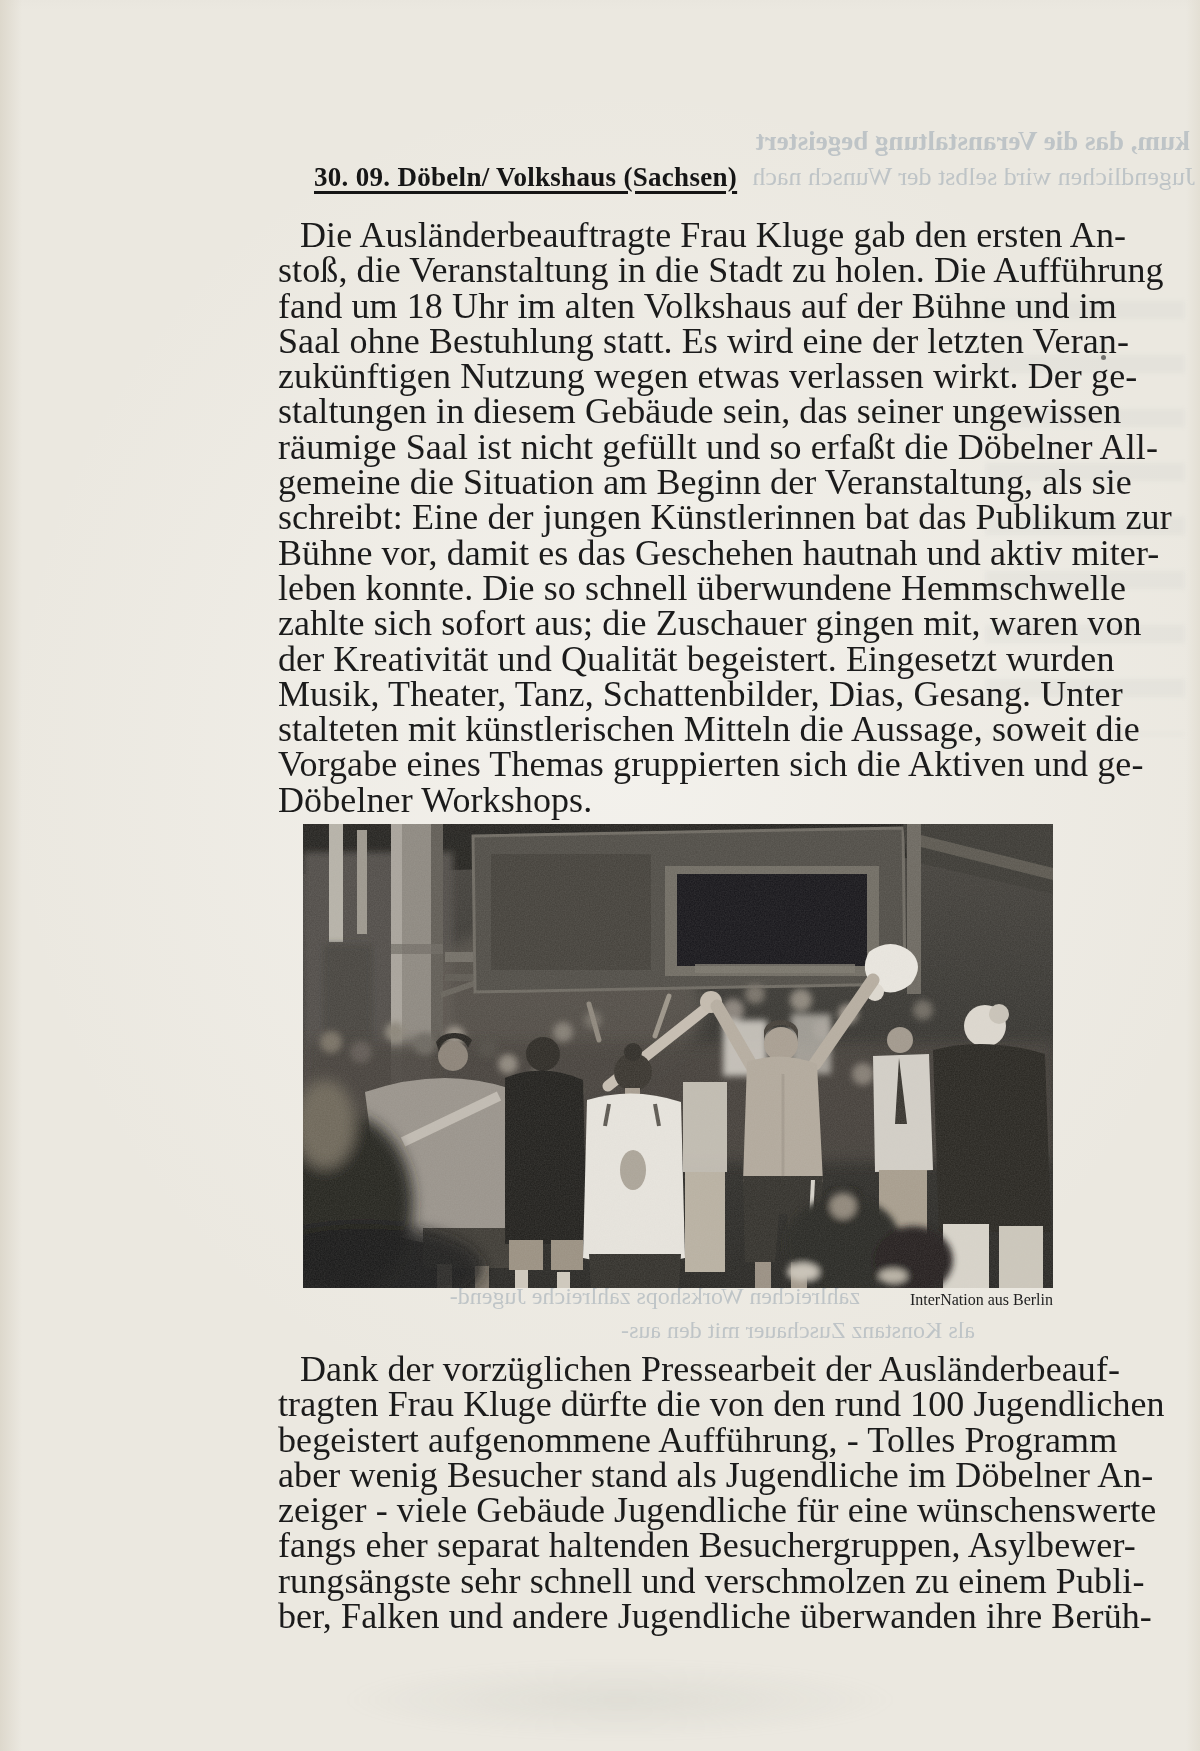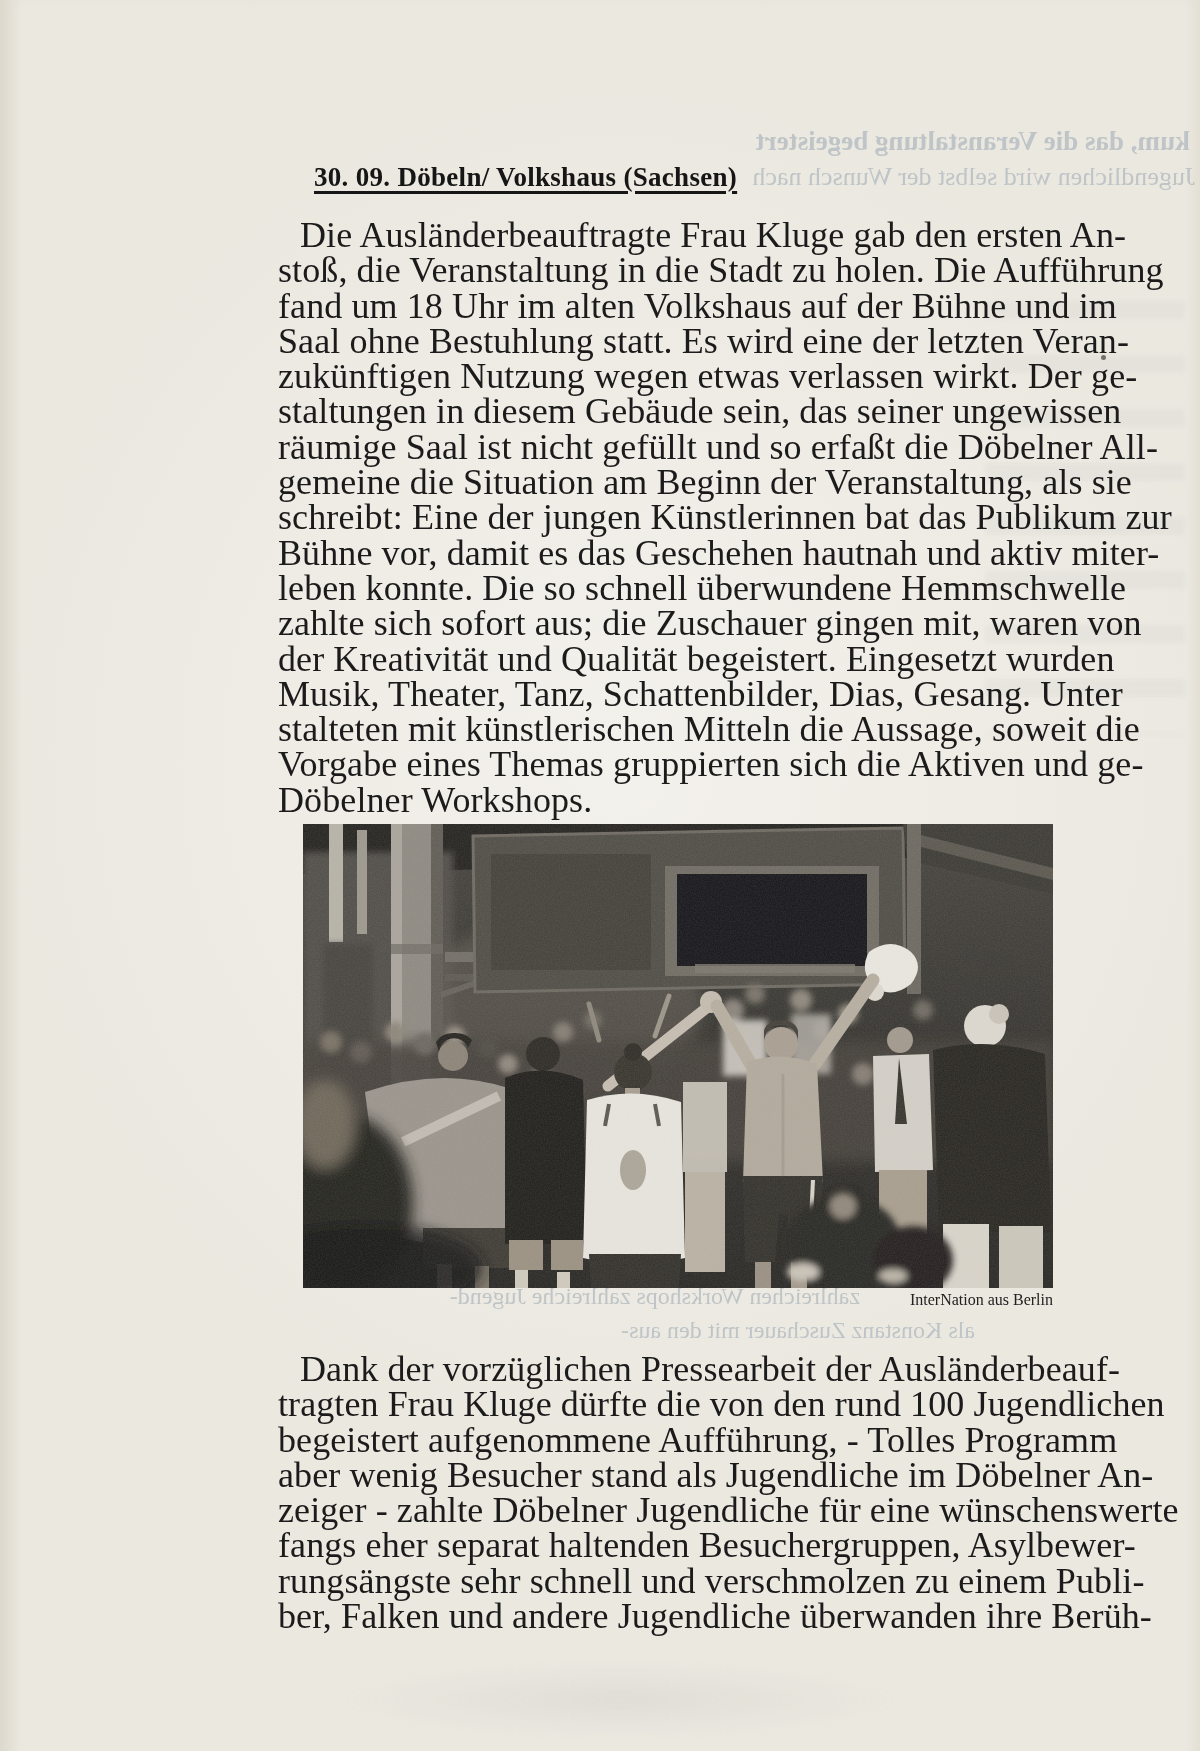--- a/index.html
+++ b/index.html
@@ -265,17 +265,17 @@
   </svg>
 </div>
 
 <div class="caption">InterNation aus Berlin</div>
 
 <div class="para" id="para2">
     <div class="line indent"><span>Dank der vorzüglichen Pressearbeit der Ausländerbeauf-</span></div>
     <div class="line"><span>tragten Frau Kluge dürfte die von den rund 100 Jugendlichen</span></div>
     <div class="line"><span>begeistert aufgenommene Aufführung, - </span><span class="it">Tolles Programm</span></div>
     <div class="line"><span class="it">aber wenig Besucher</span><span> stand als Jugendliche im Döbelner An-</span></div>
-    <div class="line"><span>zeiger - zahlte Döbelner Jugendliche für eine wünschenswerte</span></div>
+    <div class="line"><span>zeiger - viele Gebäude Jugendliche für eine wünschenswerte</span></div>
     <div class="line"><span>fangs eher separat haltenden Besuchergruppen, Asylbewer-</span></div>
     <div class="line"><span>rungsängste sehr schnell und verschmolzen zu einem Publi-</span></div>
     <div class="line"><span>ber, Falken und andere Jugendliche überwanden ihre Berüh-</span></div>
   </div>
 
 </body></html>

